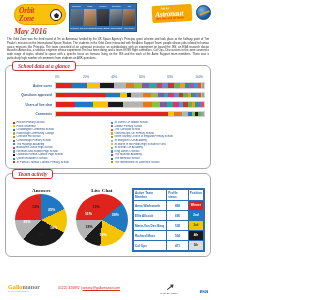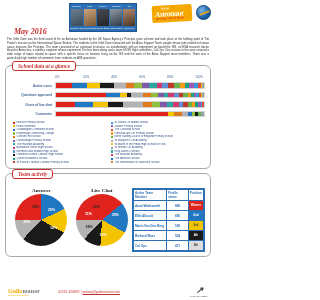--- a/index.html
+++ b/index.html
@@ -227,20 +227,27 @@
   .f-esa .et {
     font-family:"Liberation Serif", serif;
     font-size:7px; font-weight:bold; color:#2d6fb5; letter-spacing:-0.3px;
   }
 </style>
 </head>
 <body>
 
 <div class="header">
 
+  <div class="logo-orbit">
+    <div class="lo-text">
+      <div>Orbit</div>
+      <div>Zone</div>
+    </div>
+    <span class="lo-ball"></span>
+  </div>
 
   <div class="month">May 2016</div>
 
   <div class="photostrip">
     <div class="ps-names">
       <span>Meganne</span>
       <span>Colin</span>
       <span>Rachel</span>
       <span>Suzanna</span>
       <span>Tim</span>
@@ -559,13 +566,16 @@
     <div class="g1"><span class="o">Gallo</span><span class="m">manor</span></div>
     <div class="g2">science communication</div>
   </div>
   <div class="f-contact">
     <span>01225 326892</span><span> | </span><span class="mail">antony@gallomanor.com</span>
   </div>
   <div class="f-uksa">
     <div class="mark">↗</div>
     <div class="cap">UK SPACE AGENCY</div>
   </div>
+  <div class="f-esa">
+    <span class="et">esa</span>
+  </div>
 </div>
 
 </body></html>

